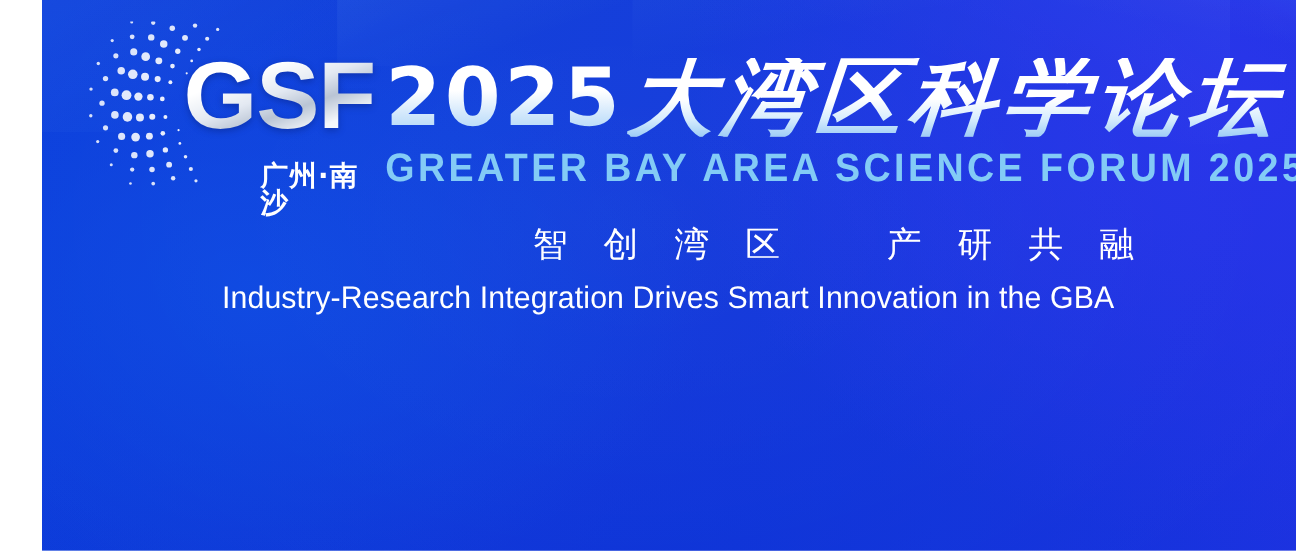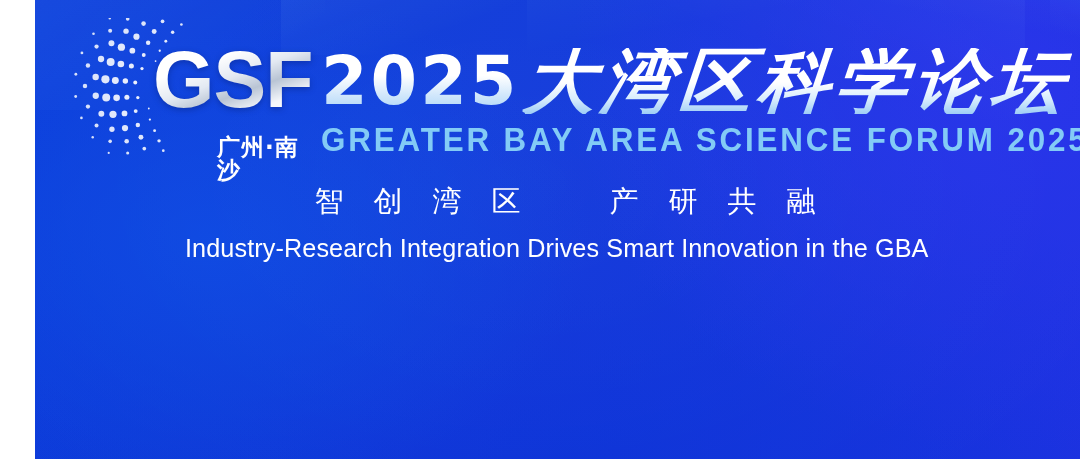--- a/index.html
+++ b/index.html
@@ -105,22 +105,22 @@
     transform-origin:left center;
     white-space:nowrap;
   }
 
   
   #tagline-block { position:absolute; left:150px; top:186px; width:790px; }
   .tag-cn {
     font-size:29px; line-height:1.25;
     font-weight:500; color:#ffffff;
     letter-spacing:30px;
-    font-family:Liberation Mono, monospace;
-    text-align:center;
+    font-family:Liberation Serif, serif;
+    text-align:right;
     white-space:pre;
   }
   .tag-en {
     margin-top:11px;
     font-size:26px; line-height:1.2;
     font-weight:normal; color:#ffffff;
     letter-spacing:0.1px;
     font-family:"Liberation Sans Narrow","Liberation Sans", sans-serif;
     transform:scaleX(0.97);
     transform-origin:left center;

